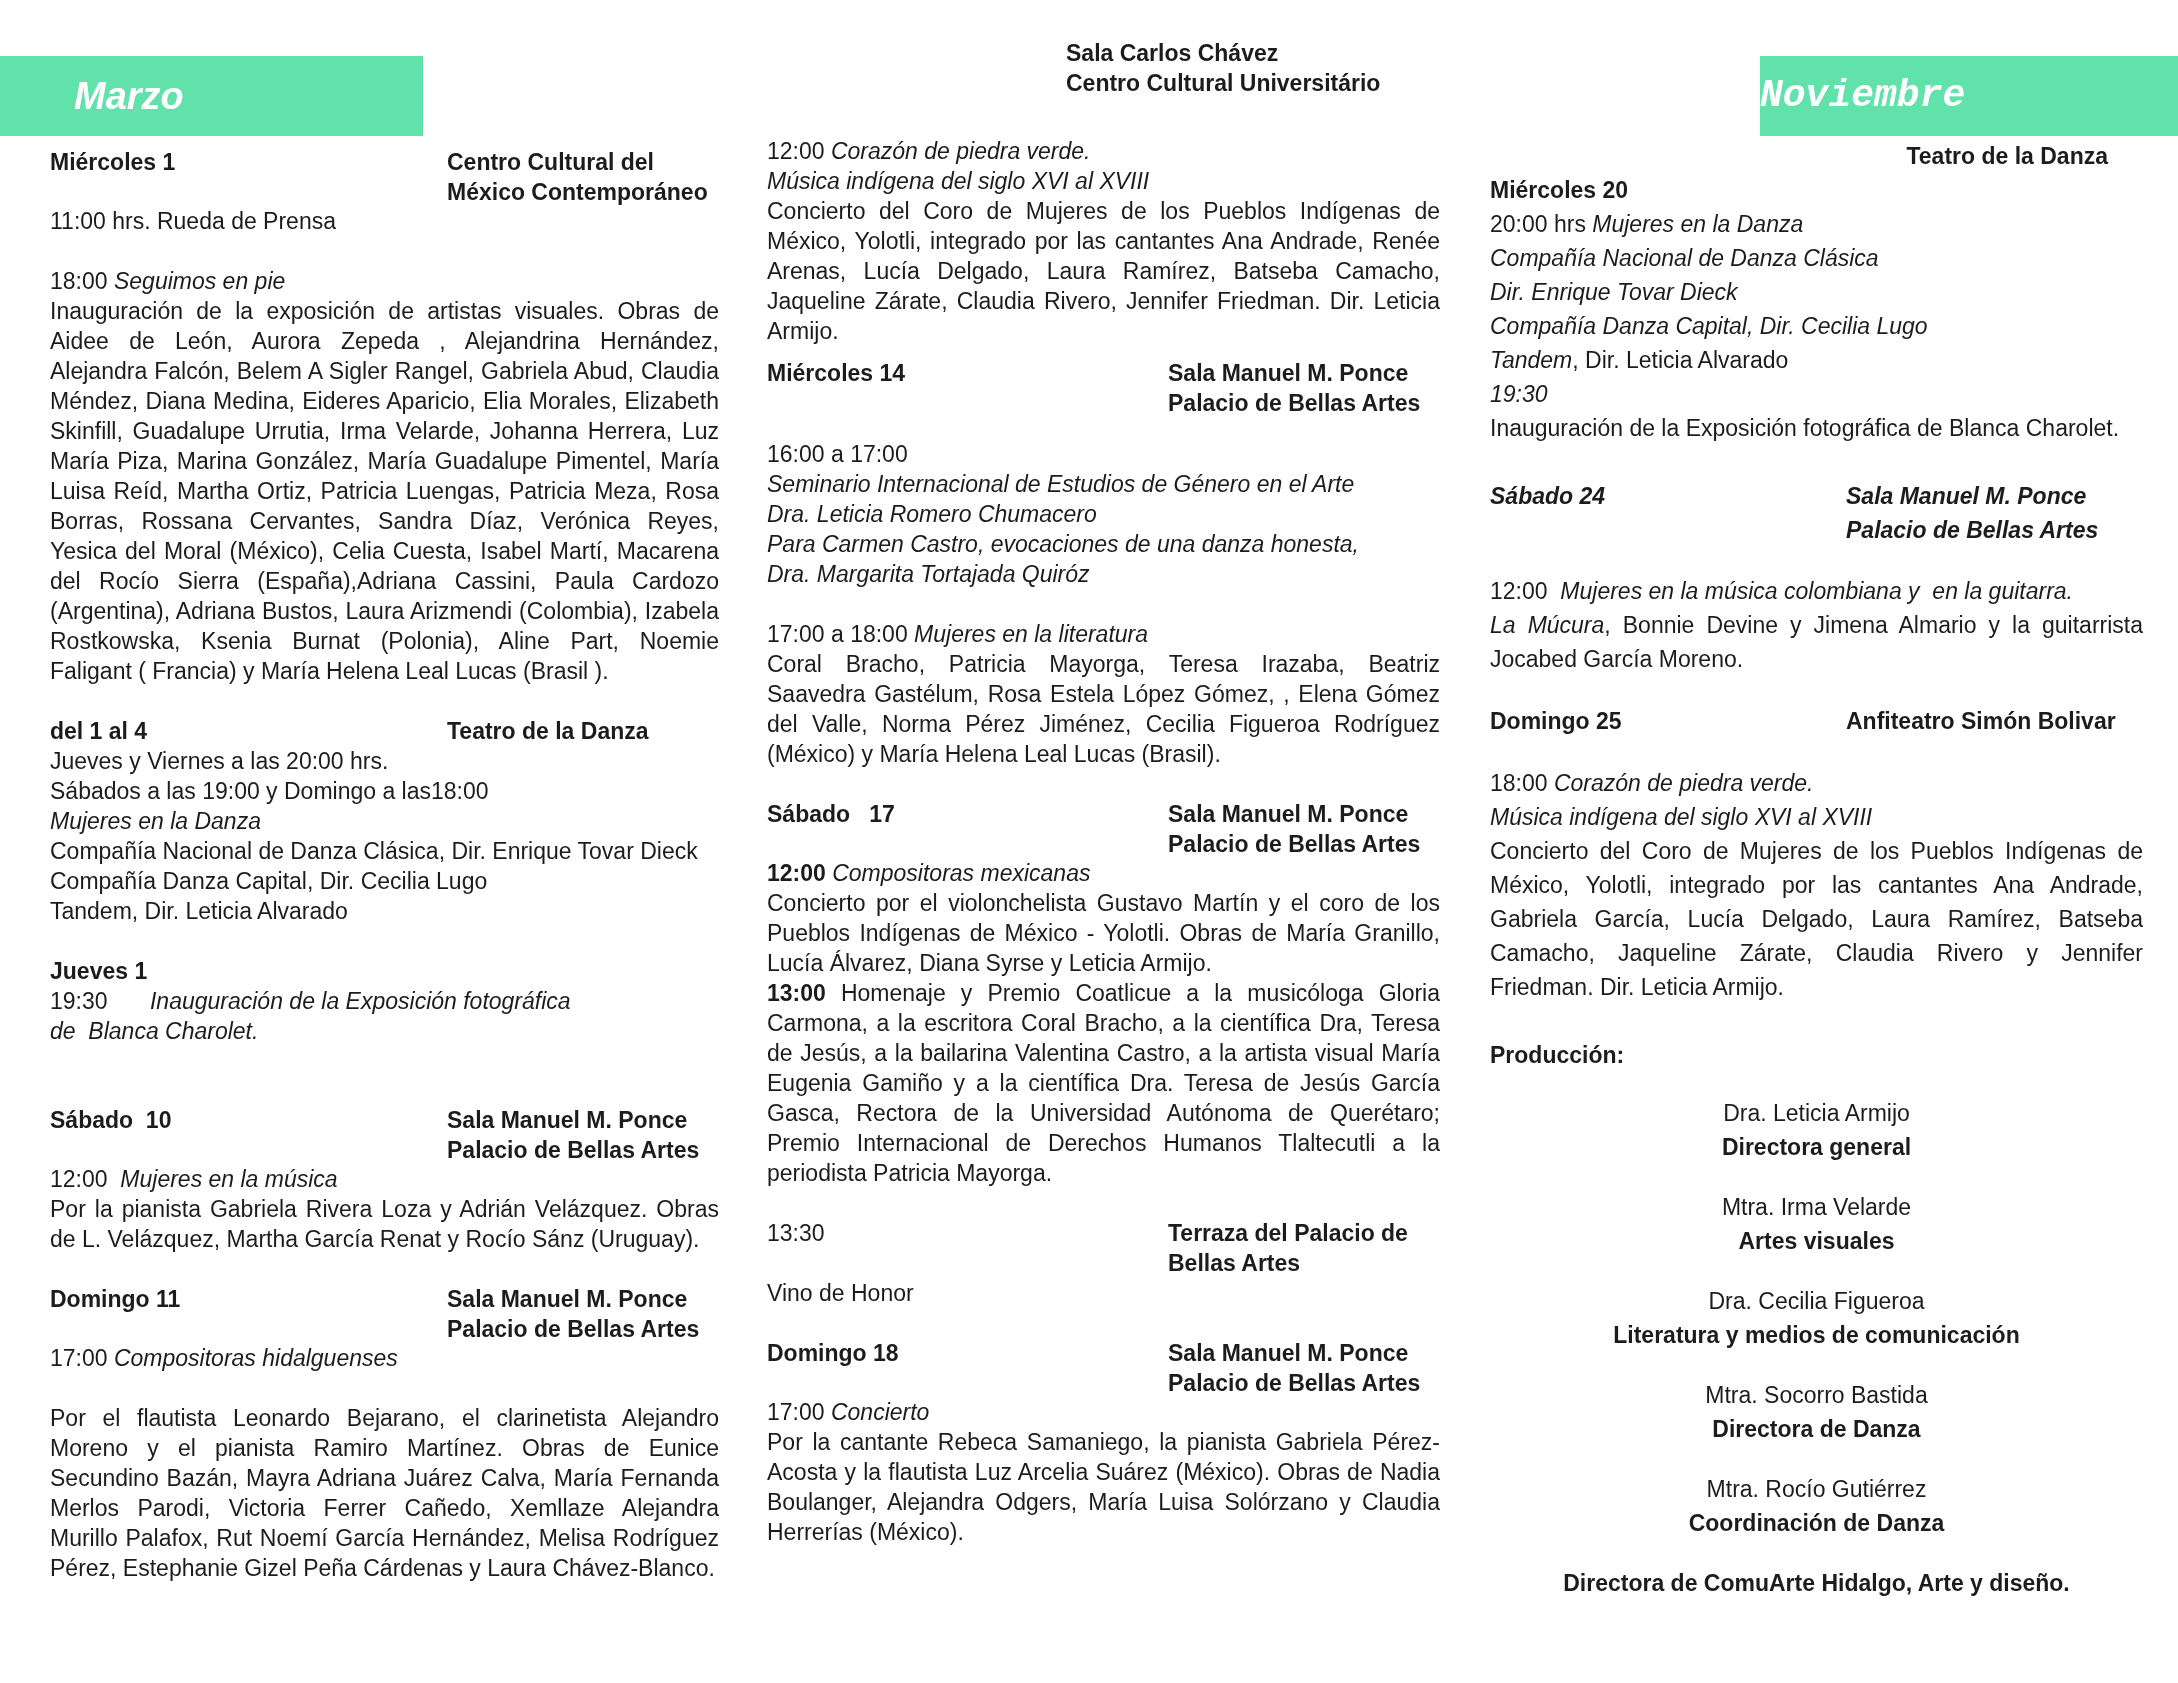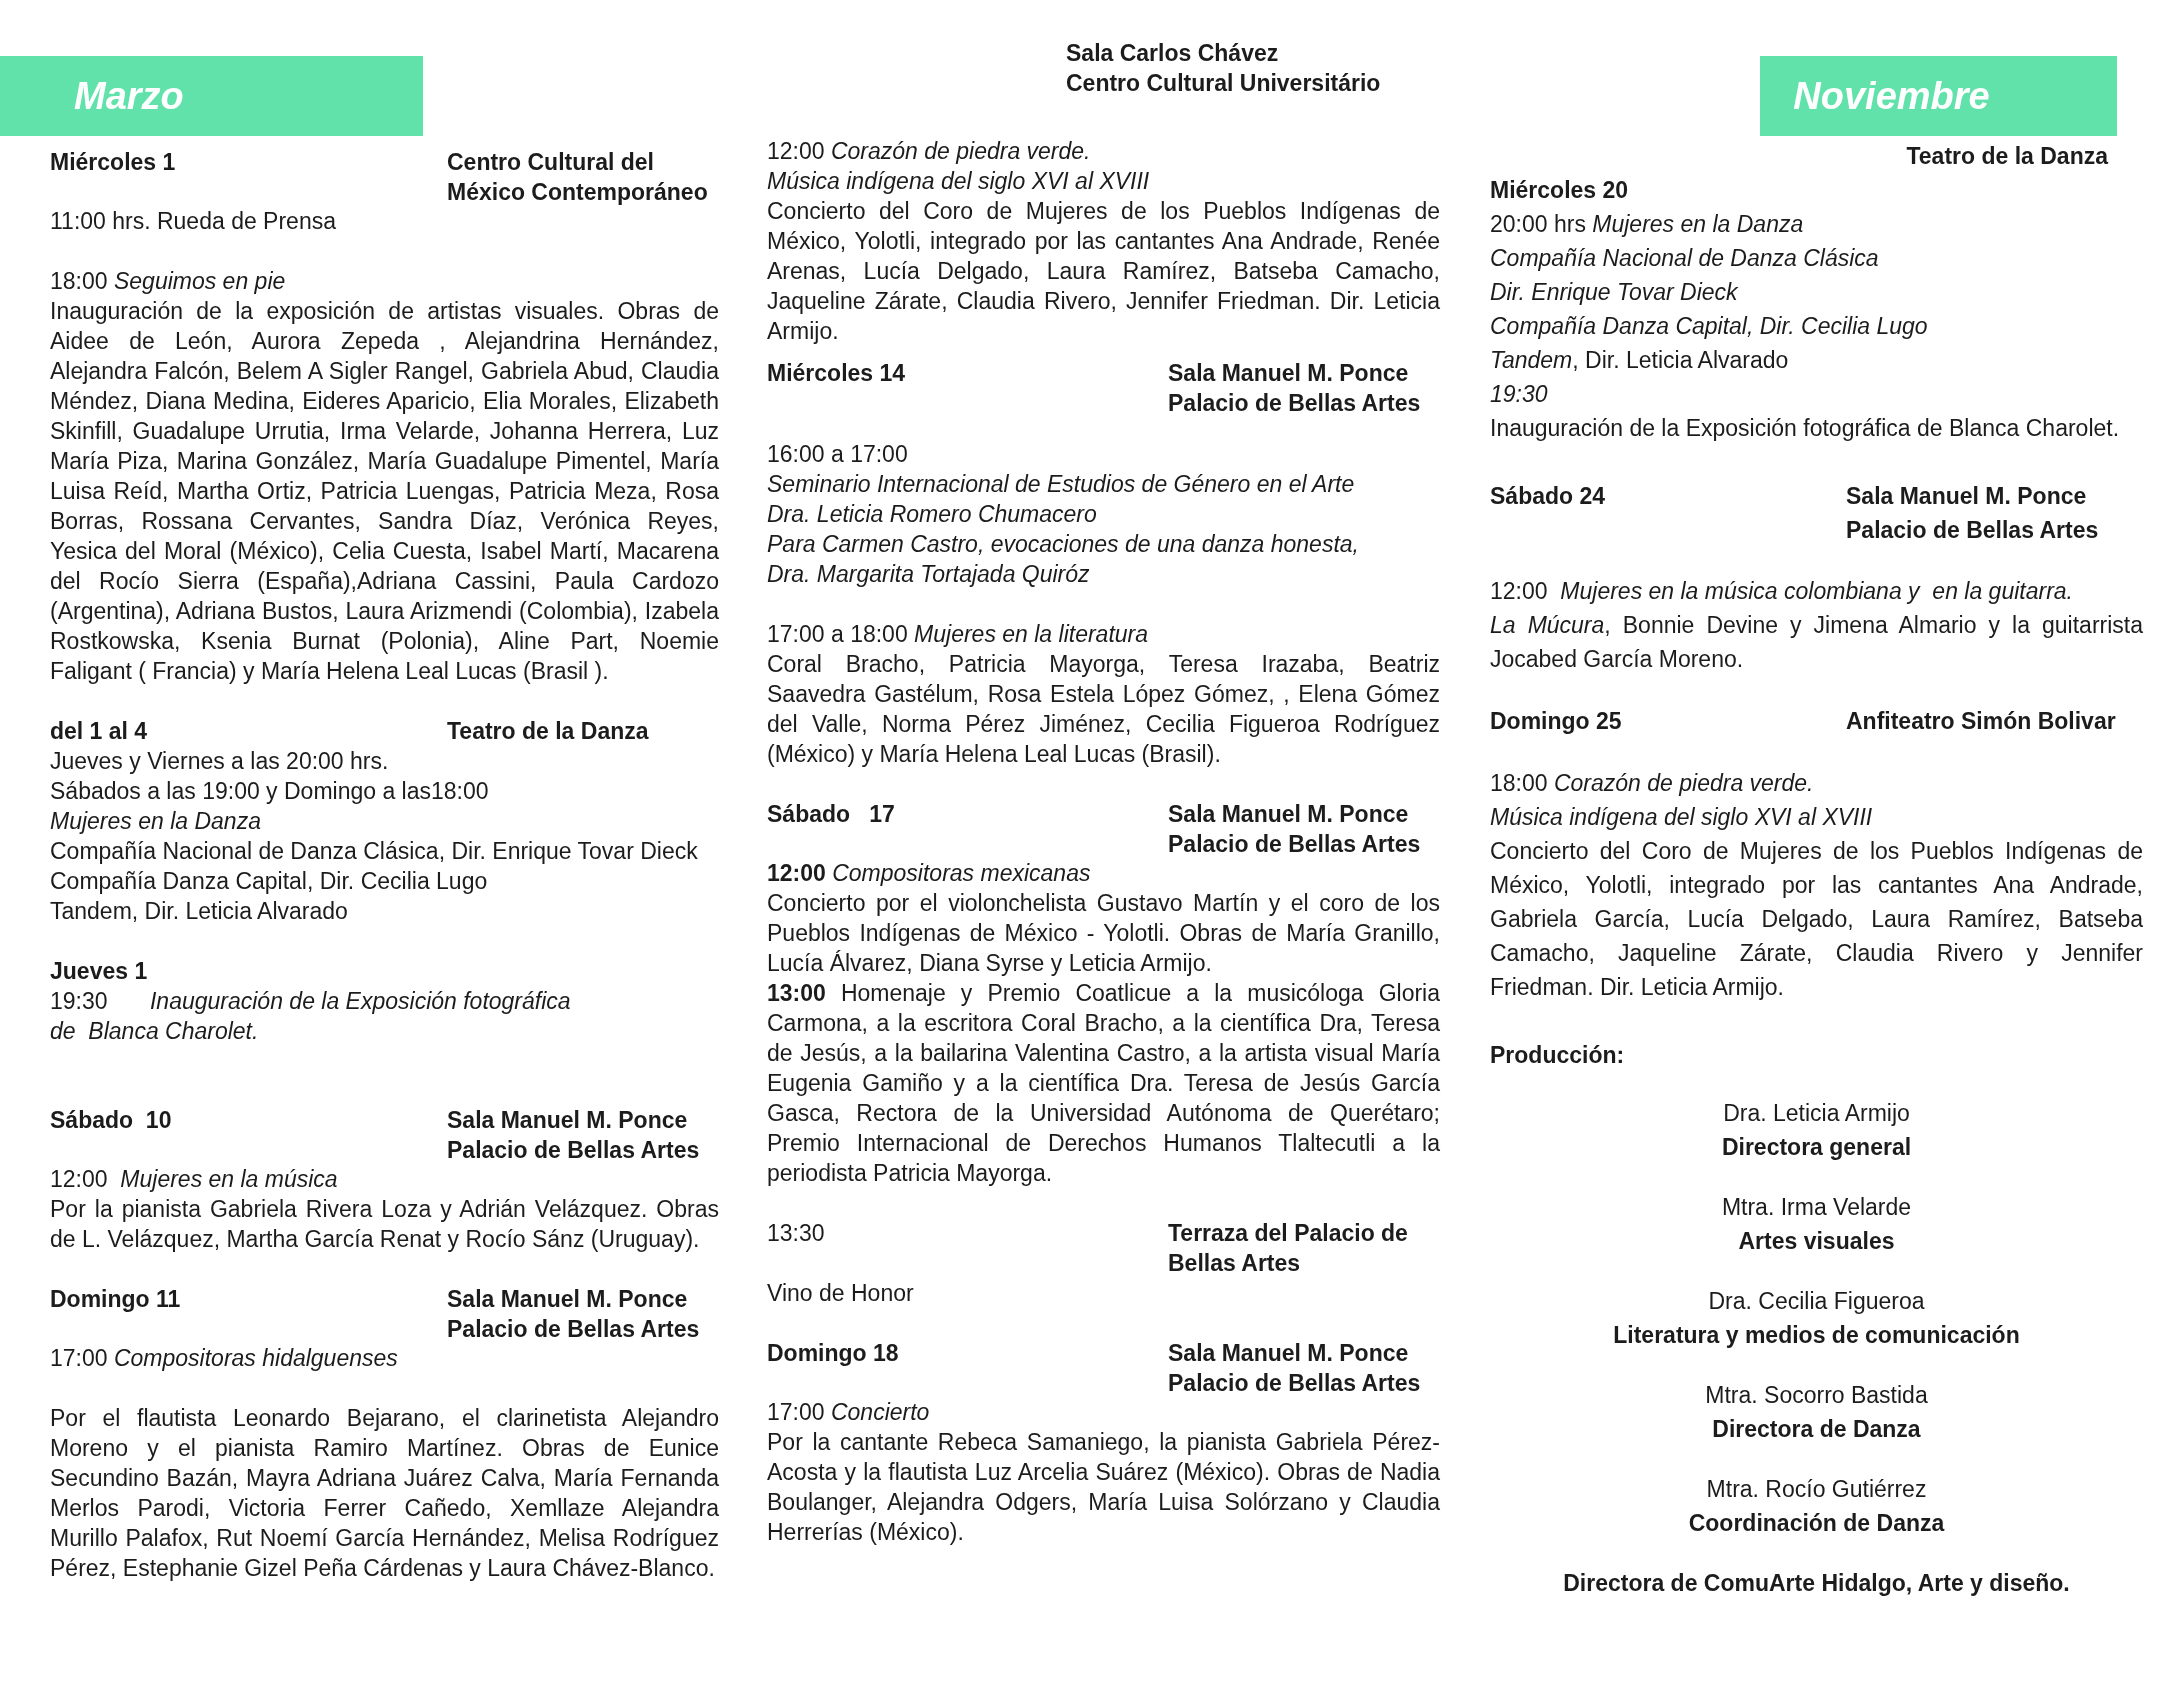--- a/index.html
+++ b/index.html
@@ -7,21 +7,21 @@
     position:relative;width:2178px;height:1683px;background:#ffffff;
     font-family:"Liberation Sans","DejaVu Sans",sans-serif;
     color:#1c1c1c;font-size:23px;line-height:30px;overflow:hidden;
   }
   .banner{
     position:absolute;top:56px;height:80px;box-sizing:border-box;
     color:#ffffff;font-size:38px;font-weight:bold;font-style:italic;
     display:flex;align-items:center;
   }
   #banner-march{left:0;width:423px;padding-left:74px;}
-  #banner-nov{left:1760px;width:357px;justify-content:center;padding-right:94px;}
+  #banner-nov{left:1760px;width:418px;justify-content:flex-start;padding-right:94px;font-family:Liberation Mono, monospace;}
   .center-header{position:absolute;left:1066px;top:38px;font-weight:bold;line-height:30px;}
   .col{position:absolute;}
   #col1{left:50px;top:147px;width:669px;}
   #col2{left:767px;top:136px;width:673px;}
   #col3{left:1490px;top:139px;width:653px;line-height:34px;}
   .row{position:relative;}
   .day{font-weight:bold;white-space:pre;}
   .venue{position:absolute;top:0;right:0;font-weight:bold;text-align:left;margin-left:38px;}
   #col1 .venue,#col2 .venue{width:272px;}
   #col3 .venue{width:297px;}
@@ -119,21 +119,21 @@
   <div class="col" id="col3">
       <div class="right-line">Teatro de la Danza</div>
       <div class="line"><span style="font-weight: bold;">Miércoles 20</span></div>
       <div class="line"><span>20:00 hrs </span><span style="font-style: italic;">Mujeres en la Danza</span></div>
       <div class="line"><span style="font-style: italic;">Compañía Nacional de Danza Clásica</span></div>
       <div class="line"><span style="font-style: italic;">Dir. Enrique Tovar Dieck</span></div>
       <div class="line"><span style="font-style: italic;">Compañía Danza Capital, Dir. Cecilia Lugo</span></div>
       <div class="line"><span style="font-style: italic;">Tandem</span><span>, Dir. Leticia Alvarado</span></div>
       <div class="line"><span style="font-style: italic;">19:30</span></div>
       <div class="para"><span>Inauguración de la Exposición fotográfica de Blanca Charolet.</span></div>
-      <div class="row" style="min-height: 67px; margin-top: 34px;"><span class="day">Sábado 24</span><div class="venue">
+      <div class="row" style="min-height: 67px; margin-top: 34px; font-style: italic;"><span class="day">Sábado 24</span><div class="venue">
           <div>Sala Manuel M. Ponce</div>
           <div>Palacio de Bellas Artes</div>
         </div></div>
       <div class="line" style="margin-top: 28px;"><span>12:00  </span><span style="font-style: italic;">Mujeres en la música colombiana y  en la guitarra.</span></div>
       <div class="para"><span style="font-style: italic;">La Múcura</span><span>, Bonnie Devine y Jimena Almario y la guitarrista Jocabed García Moreno.</span></div>
       <div class="row" style="min-height: 34px; margin-top: 28px;"><span class="day">Domingo 25</span><div class="venue">
           <div>Anfiteatro Simón Bolivar</div>
         </div></div>
       <div class="line" style="margin-top: 28px;"><span>18:00 </span><span style="font-style: italic;">Corazón de piedra verde.</span></div>
       <div class="line"><span style="font-style: italic;">Música indígena del siglo XVI al XVIII</span></div>

